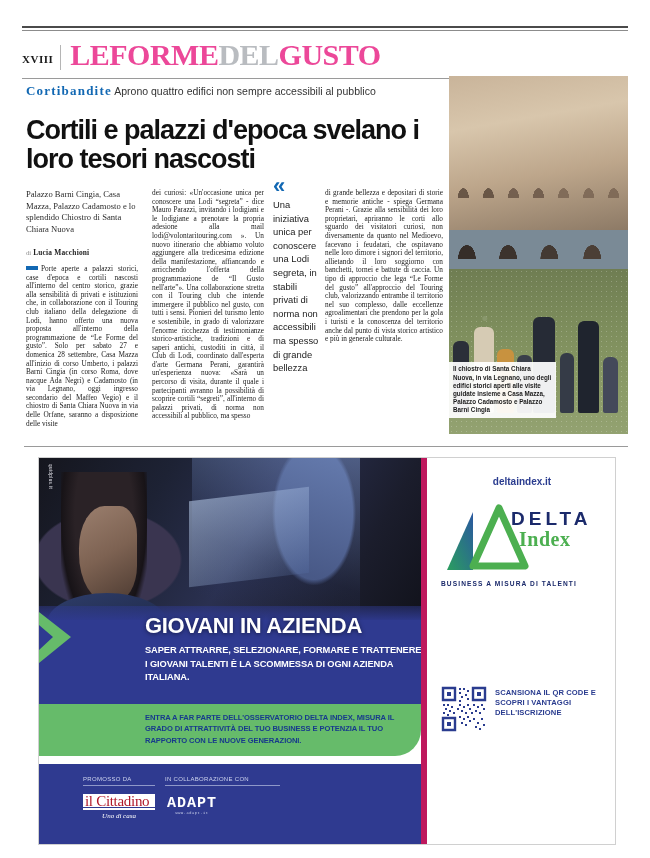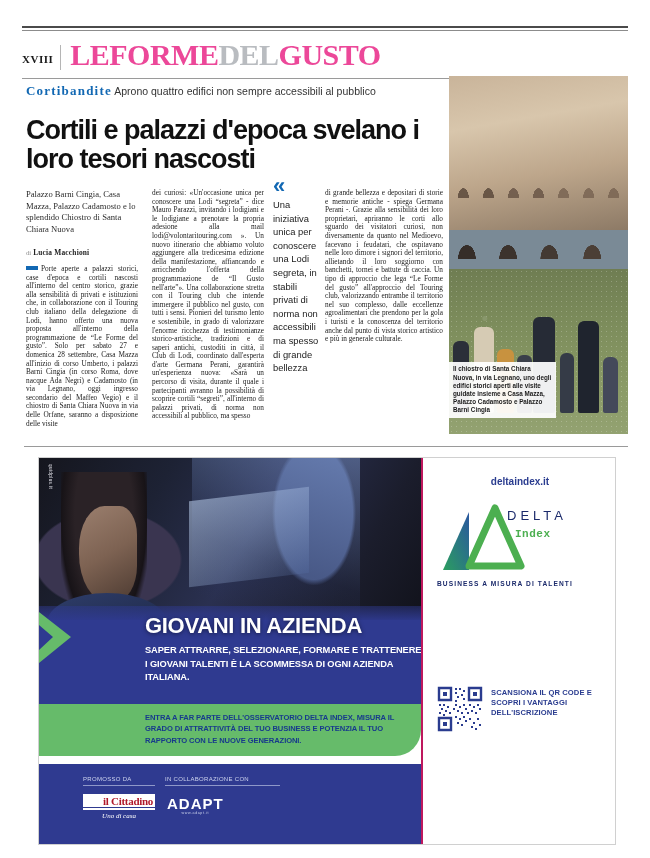--- a/index.html
+++ b/index.html
@@ -393,61 +393,61 @@
 
   .logo-cittadino {
     position: absolute; left: 44px; top: 30px;
     width: 72px;
     z-index: 6;
   }
   .lc-box {
     background: #ffffff;
     color: #b0182a;
     font-family: "Liberation Serif", serif;
-    font-weight: bold;
-    font-size: 11px;
-    text-align: right;
+    font-weight: normal;
+    font-size: 15px;
+    text-align: left;
     line-height: 12px;
     padding: 1px 2px 0 2px;
     letter-spacing: -.3px;
   }
   .lc-rule { height: 2px; background: #fff; margin-top: 1px; }
   .lc-tag {
     color: #ffffff;
     font-family: "Liberation Serif", serif;
     font-style: italic;
     font-size: 7px;
     text-align: center;
     margin-top: 2px;
   }
   .logo-adapt {
     position: absolute; left: 128px; top: 31px;
     color: #ffffff;
-    font-family: Liberation Sans, sans-serif;
+    font-family: Liberation Mono, monospace;
     font-weight: bold;
     font-size: 15px;
     letter-spacing: 1px;
     z-index: 6;
   }
   .logo-adapt small {
     display:block;
     font-size: 3.6px;
     letter-spacing: .6px;
     font-weight: normal;
     text-align:center;
     margin-top: -1px;
     color: #c9d0ea;
   }
 
   
   .ad-right {
     position: absolute;
     left: 382px; top: 0;
     width: 196px; height: 100%;
-    border-left: 2px solid #be185d;
+    border-left: 6px solid #be185d;
     box-sizing: border-box;
     background: #fff;
   }
   .ad-url {
     position: absolute;
     left: 0; top: 18px; width: 100%;
     text-align: center;
     color: #2a3c8f;
     font-family: "Liberation Sans", sans-serif;
     font-weight: bold;
@@ -456,31 +456,31 @@
   .delta-logo {
     position: absolute;
     left: 16px; top: 46px;
     width: 168px; height: 74px;
   }
   .delta-word {
     position: absolute;
     left: 84px; top: 50px;
     color: #1b2a6b;
     font-family: "Liberation Sans", sans-serif;
-    font-weight: normal;
-    font-size: 13px;
+    font-weight: bold;
+    font-size: 19px;
     letter-spacing: 4px;
   }
   .delta-index {
     position: absolute;
     left: 92px; top: 70px;
     color: #4caf50;
-    font-family: Liberation Mono, monospace;
-    font-weight: bold;
-    font-size: 11px;
+    font-family: Liberation Serif, serif;
+    font-weight: bold;
+    font-size: 20px;
     letter-spacing: .5px;
   }
   .delta-tag {
     position: absolute;
     left: 14px; top: 122px;
     color: #1b2a6b;
     font-family: "Liberation Sans", sans-serif;
     font-weight: bold;
     font-size: 6.6px;
     letter-spacing: 1.1px;

